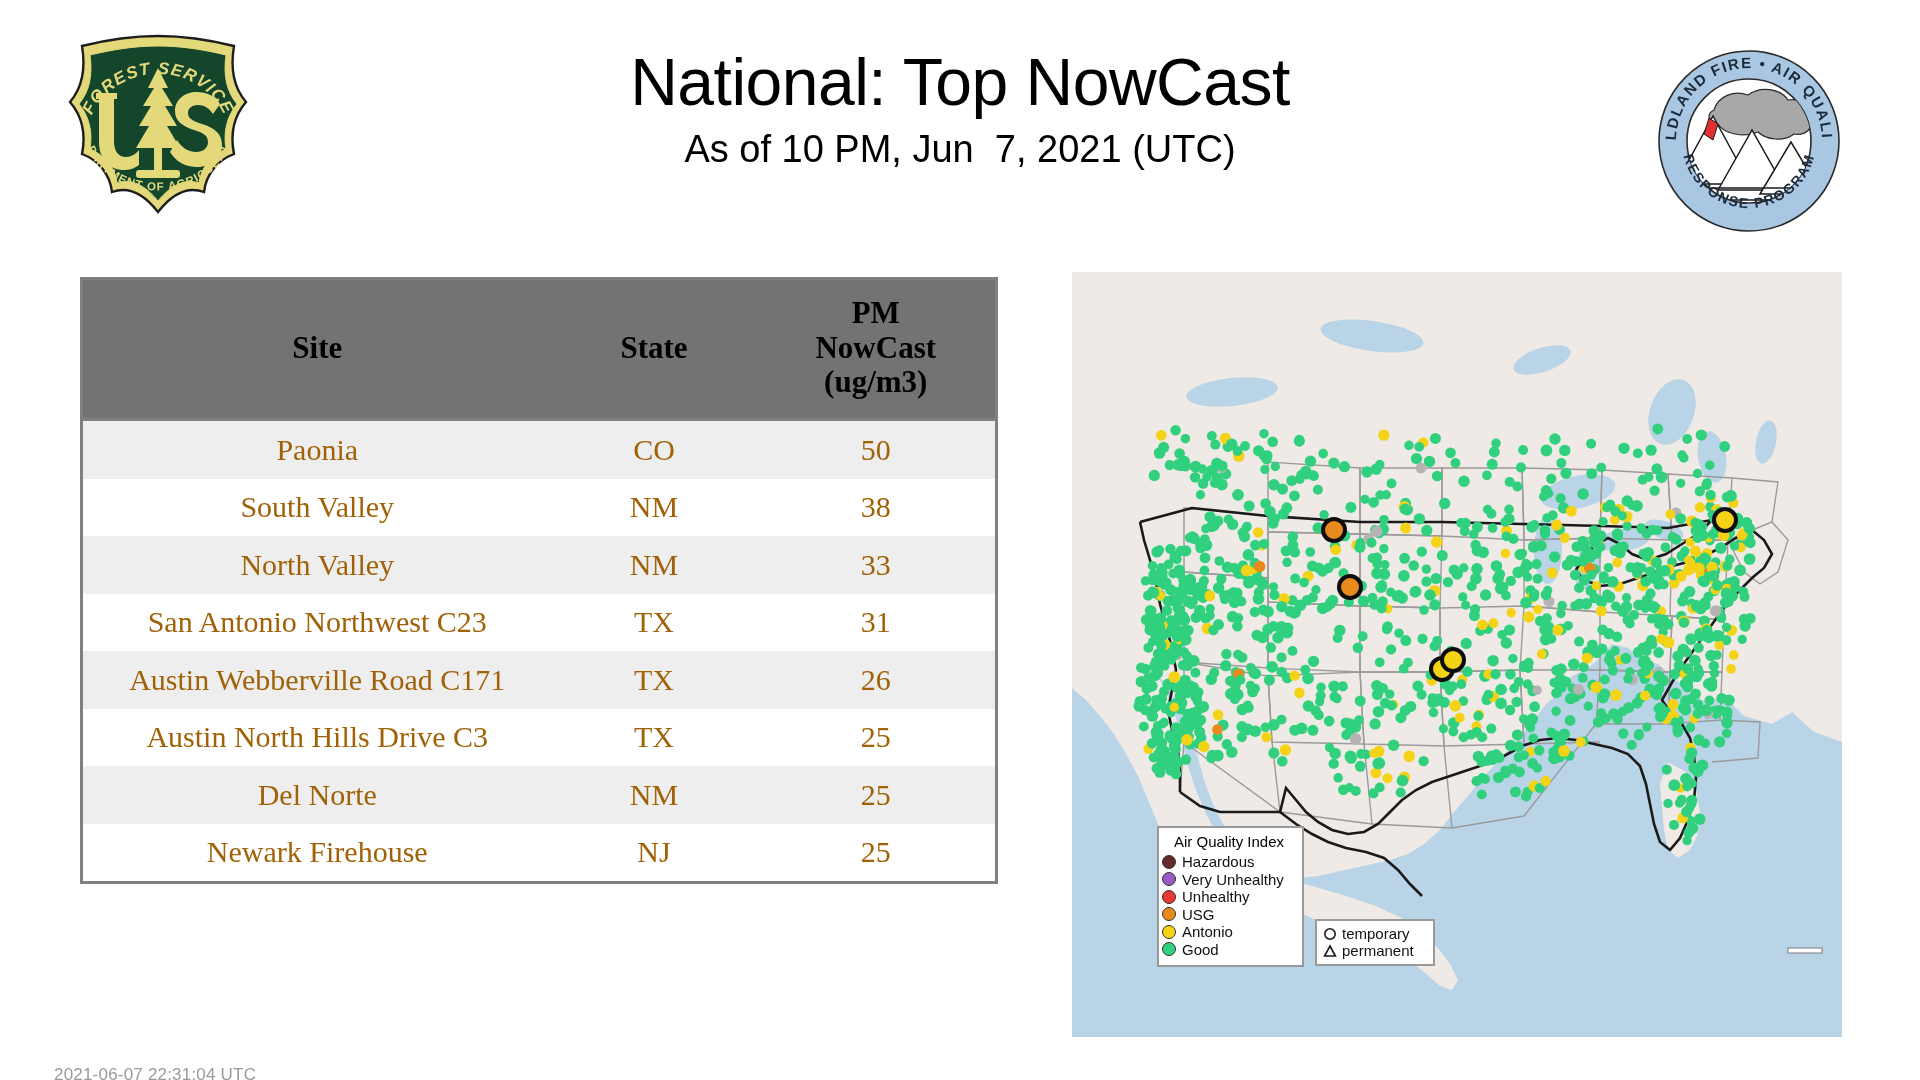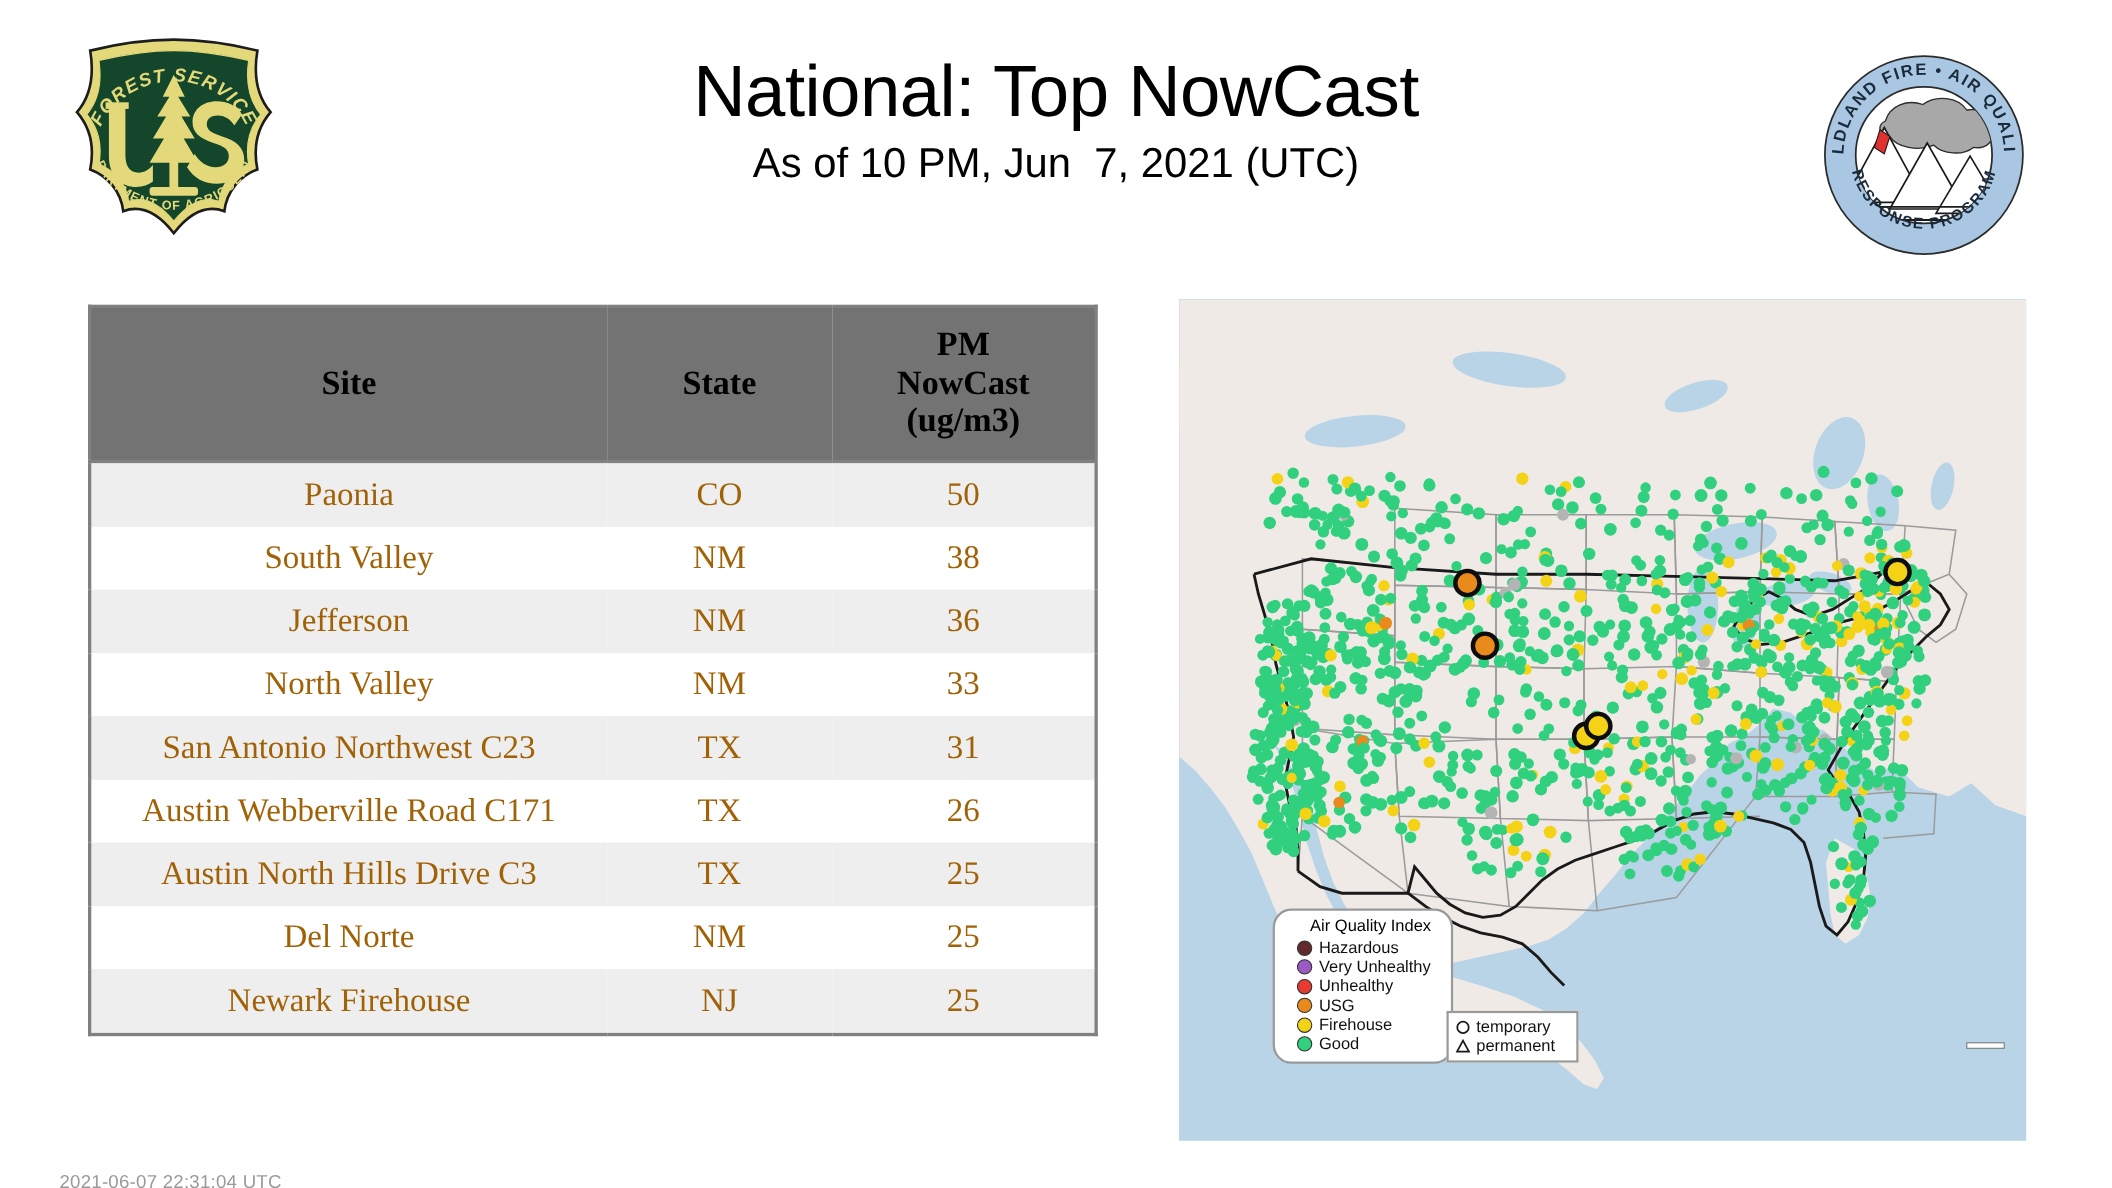--- a/index.html
+++ b/index.html
@@ -121,22 +121,21 @@
   .map-legend {
     position: absolute;
     background: #ffffff;
     border: 2px solid #999999;
     font-family: "Liberation Sans", sans-serif;
     color: #111111;
   }
   #aqi-legend {
     left: 1157px; top: 826px;
     width: 134px;
-    padding: 5px 6px 7px 20px;
-    border-radius: 17px;
+    padding: 5px 6px 7px 3px;
   }
   #aqi-legend .legend-title {
     font-size: 15px;
     text-align: center;
     margin-bottom: 3px;
     color: #000;
   }
   #aqi-legend .legend-row {
     display: flex;
     align-items: center;
@@ -296,25 +295,20 @@
       <tbody id="table-body">
           <tr>
             <td class="site">Paonia</td>
             <td class="state">CO</td>
             <td class="pm">50</td>
           </tr>
           <tr>
             <td class="site">South Valley</td>
             <td class="state">NM</td>
             <td class="pm">38</td>
-          </tr>
-          <tr>
-            <td class="site">Jefferson</td>
-            <td class="state">NM</td>
-            <td class="pm">36</td>
           </tr>
           <tr>
             <td class="site">North Valley</td>
             <td class="state">NM</td>
             <td class="pm">33</td>
           </tr>
           <tr>
             <td class="site">San Antonio Northwest C23</td>
             <td class="state">TX</td>
             <td class="pm">31</td>
@@ -1814,21 +1808,21 @@
         <div class="legend-row">
           <span class="swatch" style="background: rgb(232, 58, 50);"></span>
           <span class="swatch-label">Unhealthy</span>
         </div>
         <div class="legend-row">
           <span class="swatch" style="background: rgb(232, 139, 28);"></span>
           <span class="swatch-label">USG</span>
         </div>
         <div class="legend-row">
           <span class="swatch" style="background: rgb(244, 211, 22);"></span>
-          <span class="swatch-label">Firehouse</span>
+          <span class="swatch-label">Antonio</span>
         </div>
         <div class="legend-row">
           <span class="swatch" style="background: rgb(48, 208, 126);"></span>
           <span class="swatch-label">Good</span>
         </div>
       </div>
   </div>
 
   <div id="site-type-legend" class="map-legend">
     <div class="legend-row">

